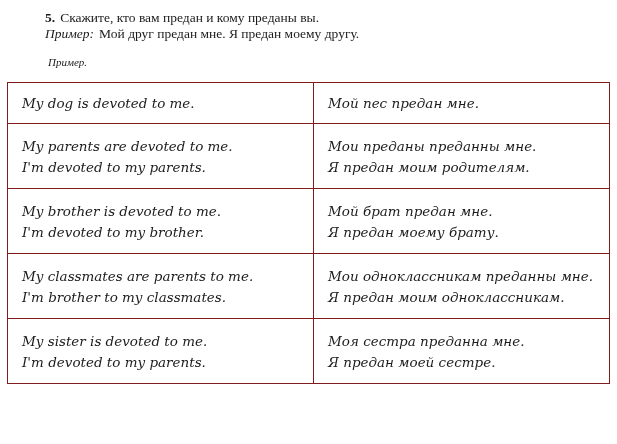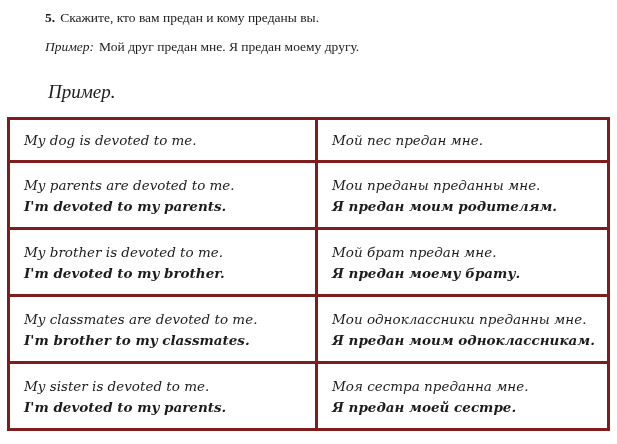--- a/index.html
+++ b/index.html
@@ -26,54 +26,52 @@
   }
   .line-instruction {
     margin-top: 4px;
     font-size: 13.5px;
   }
   .exercise-number {
     font-weight: bold;
     margin-right: 5px;
   }
   .line-example {
-    margin-top: 13px;
     font-size: 13.5px;
   }
   .example-label {
     font-style: italic;
     margin-right: 5px;
   }
   .line-example2 {
-    margin-top: 26px;
+    margin-top: 14px;
     margin-left: 3px;
-    font-size: 19px;
+    font-size: 11px;
   }
   table.translation-table {
     border-collapse: collapse;
     width: 603px;
     margin-top: 14px;
     table-layout: fixed;
   }
   .translation-table td {
-    border: 3px solid #7f1d1d;
+    border: 1px solid #7f1d1d;
     vertical-align: middle;
     padding: 8px 10px 8px 14px;
     font-size: 13.5px;
     font-style: italic;
     font-family: "DejaVu Serif", "Liberation Serif", serif;
   }
   .translation-table td.en-cell { width: 281px; }
   .translation-table td.ru-cell { }
   .sentence-line {
     line-height: 18px;
   }
   .sentence-line + .sentence-line {
     margin-top: 3px;
-    font-weight: bold;
   }
   tr.single td { height: 24px; }
   tr.double td { height: 48px; }
 </style>
 </head>
 <body>
 
 <div class="page">
 
   <div class="header">
@@ -113,25 +111,25 @@
           <div class="sentence-line">My brother is devoted to me.</div>
           <div class="sentence-line">I'm devoted to my brother.</div>
         </td>
         <td class="ru-cell">
           <div class="sentence-line">Мой брат предан мне.</div>
           <div class="sentence-line">Я предан моему брату.</div>
         </td>
       </tr>
       <tr class="double">
         <td class="en-cell">
-          <div class="sentence-line">My classmates are devoted to me.</div>
+          <div class="sentence-line">My classmates are parents to me.</div>
           <div class="sentence-line">I'm brother to my classmates.</div>
         </td>
         <td class="ru-cell">
-          <div class="sentence-line">Мои одноклассники преданны мне.</div>
+          <div class="sentence-line">Мои одноклассникам преданны мне.</div>
           <div class="sentence-line">Я предан моим одноклассникам.</div>
         </td>
       </tr>
       <tr class="double">
         <td class="en-cell">
           <div class="sentence-line">My sister is devoted to me.</div>
           <div class="sentence-line">I'm devoted to my parents.</div>
         </td>
         <td class="ru-cell">
           <div class="sentence-line">Моя сестра преданна мне.</div>

